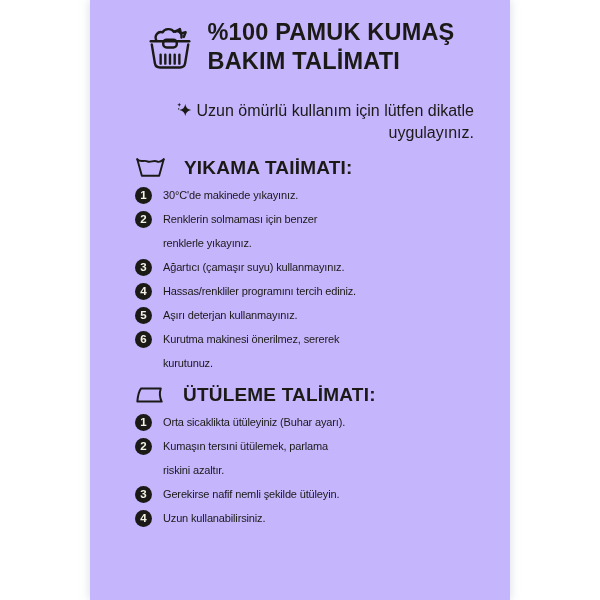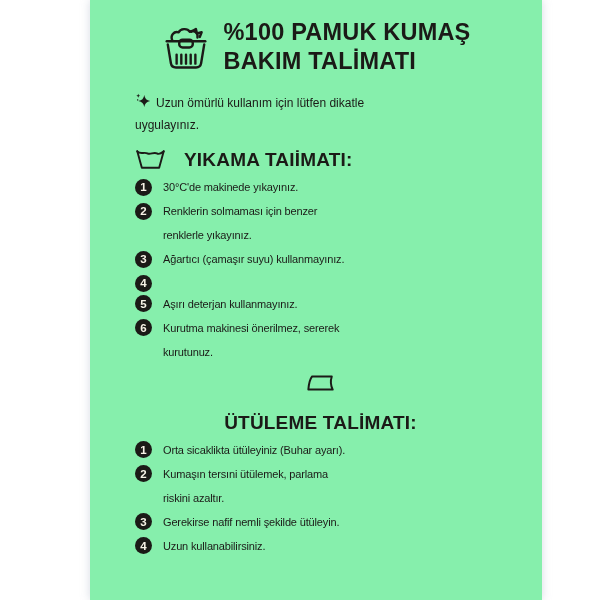--- a/index.html
+++ b/index.html
@@ -2,33 +2,33 @@
 <html><head>
 <meta charset="utf-8">
 <style>
   html,body{margin:0;padding:0;}
   body{
     width:600px;height:600px;background:#ffffff;overflow:hidden;
     font-family:"Liberation Sans","DejaVu Sans",sans-serif;
     -webkit-font-smoothing:antialiased;
   }
   .card{
-    position:absolute;left:90px;top:0;width:452px;height:600px;
-    background:#86efac;color:#1b1a17;
+    position:absolute;left:90px;top:0;width:420px;height:600px;
+    background:#c4b5fd;color:#1b1a17;
     box-shadow:0 0 9px rgba(150,160,185,.38);
   }
   .content{padding:18px 36px 0 45px;}
 
   
   .title-row{display:flex;align-items:center;justify-content:center;gap:13px;margin-right:10px;}
   .title-icon{flex-shrink:0;margin-top:2px;}
   .title-text{font-weight:700;font-size:23.5px;line-height:29px;letter-spacing:.2px;white-space:nowrap;}
 
   
-  .intro{margin-top:16px;text-align:left;font-size:12px;line-height:22px;}
+  .intro{margin-top:24px;text-align:right;font-size:16px;line-height:22px;}
   .intro-text{white-space:pre-line;}
   .intro .sparkle{vertical-align:-3px;margin-right:4px;}
 
   
   .section-head{display:flex;align-items:center;gap:18px;margin-top:12px;}
   .section-head .head-icon{flex-shrink:0;}
   .head-label{font-weight:700;font-size:19px;letter-spacing:.2px;}
 
   
   .steps{margin-top:4px;}
@@ -43,21 +43,21 @@
   }
 
   
   .tip{
     margin:5px 0 0 12px;font-size:15.5px;line-height:24.5px;letter-spacing:-.2px;
     padding-left:19px;text-indent:-19px;
   }
   .tip-label{font-weight:700;letter-spacing:0;}
   .tip-text{white-space:pre-line;}
 
-  .section-head.iron{margin-top:9px;flex-direction:column;}
+  .section-head.iron{margin-top:9px;}
   svg{display:block;}
 </style>
 </head>
 <body>
 
 <div class="card">
   <div class="content">
 
     <div class="title-row">
       <span class="title-icon">
@@ -110,20 +110,21 @@
         <span class="num">2</span>
         <span class="step-text">Renklerin solmaması için benzer
 renklerle yıkayınız.</span>
       </div>
       <div class="step">
         <span class="num">3</span>
         <span class="step-text">Ağartıcı (çamaşır suyu) kullanmayınız.</span>
       </div>
       <div class="step">
         <span class="num">4</span>
+        <span class="step-text">Hassas/renkliler programını tercih ediniz.</span>
       </div>
       <div class="step">
         <span class="num">5</span>
         <span class="step-text">Aşırı deterjan kullanmayınız.</span>
       </div>
       <div class="step">
         <span class="num">6</span>
         <span class="step-text">Kurutma makinesi önerilmez, sererek
 kurutunuz.</span>
       </div>

